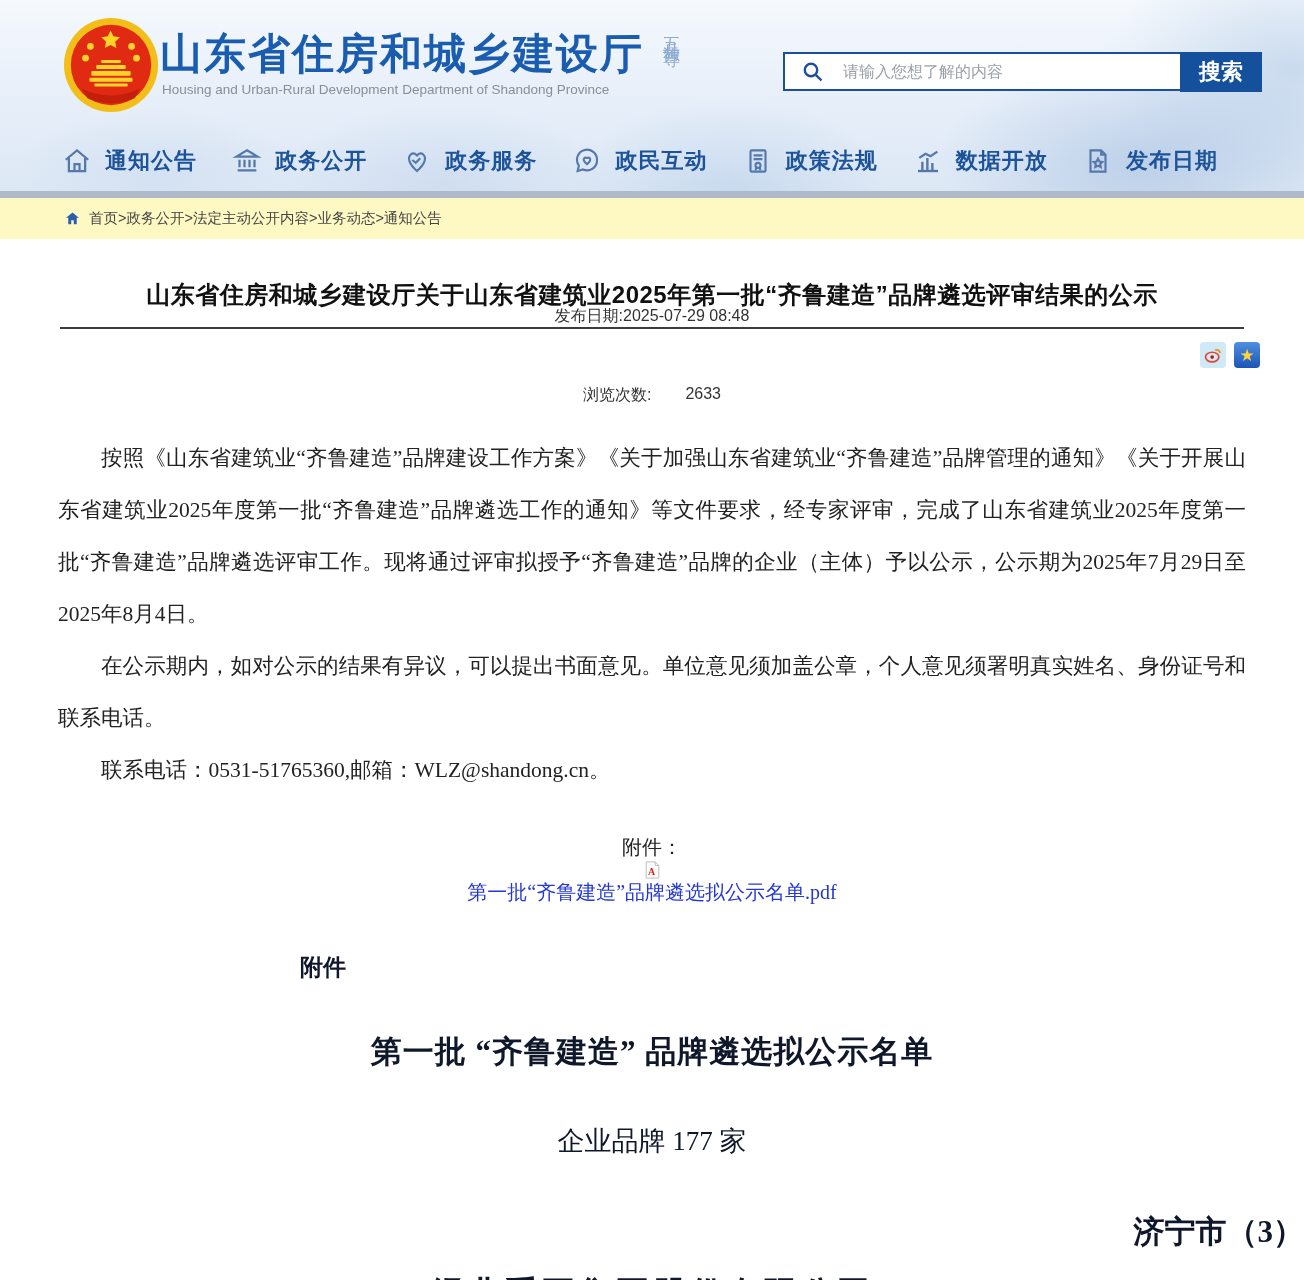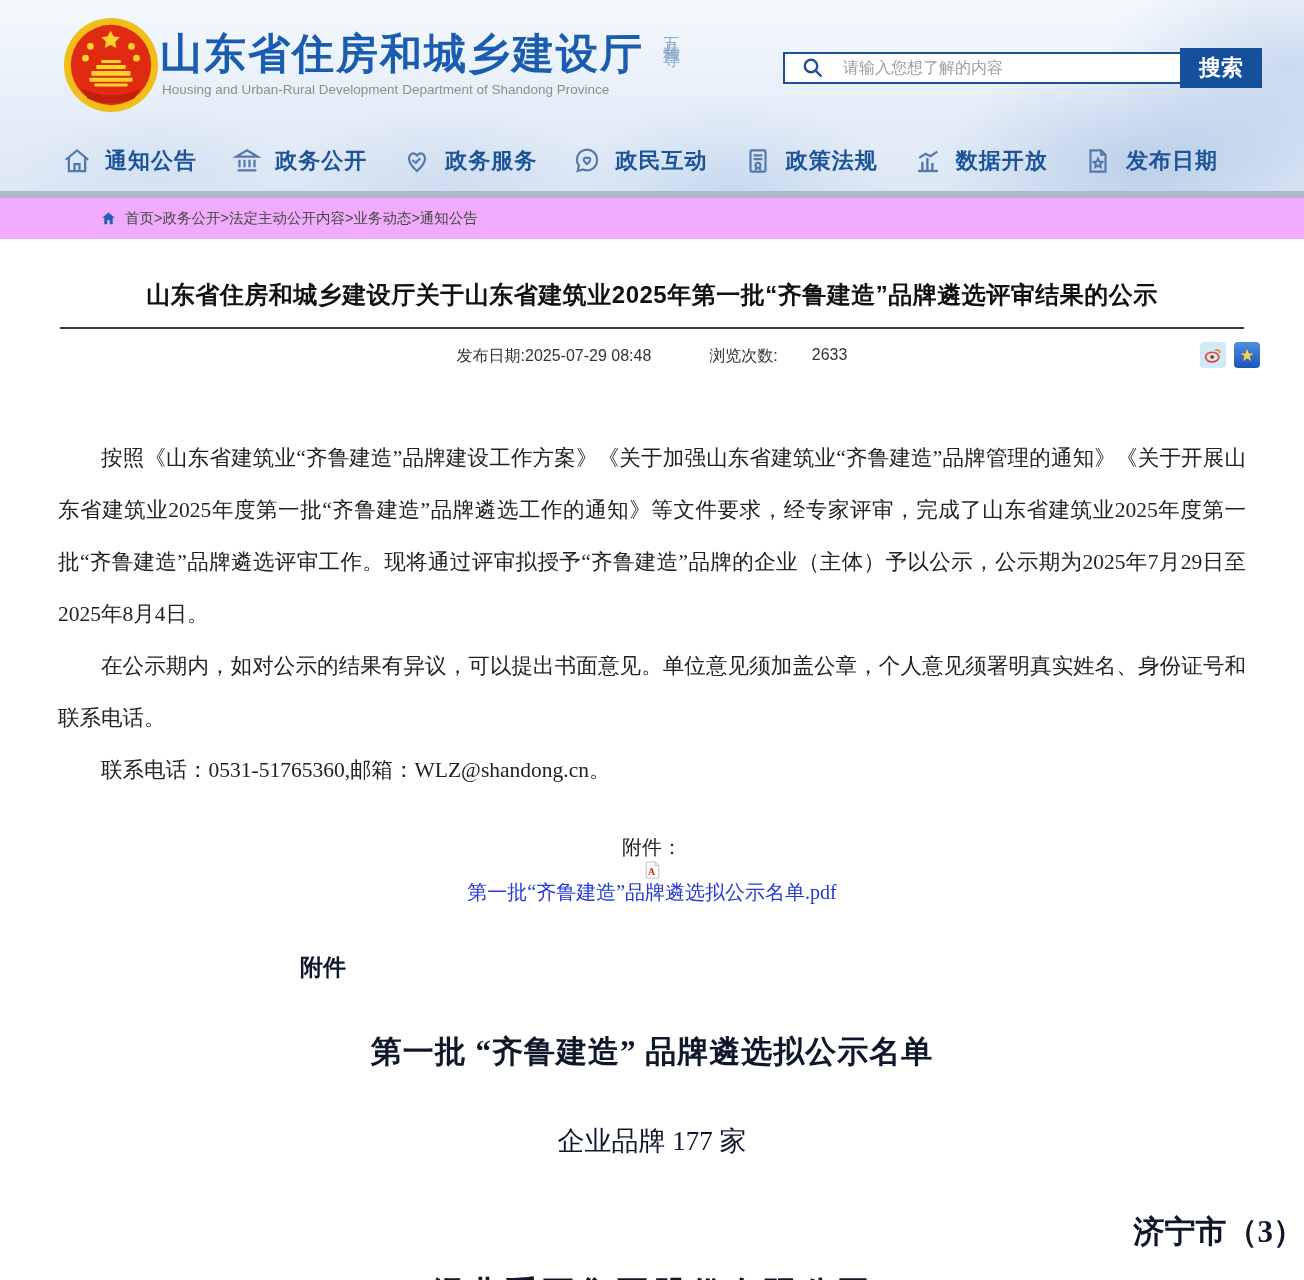--- a/index.html
+++ b/index.html
@@ -17,49 +17,49 @@
       radial-gradient(ellipse 200px 90px at 12% 90%, rgba(190,210,235,.35), transparent 70%),
       linear-gradient(180deg,#f5f9fd 0%, #e6eef9 55%, #dde8f5 100%);
   }
   .emblem{ position:absolute; left:62px; top:16px; width:98px; height:98px; }
   .site-title{ position:absolute; left:160px; top:26px; font-size:42px; font-weight:bold;
                color:#1a5cb0; letter-spacing:2px; }
   .site-subtitle{ position:absolute; left:162px; top:82px; font-size:13.5px; color:#8a8f96; }
   .deco-text{ position:absolute; left:660px; top:24px; writing-mode:vertical-rl;
               font-family:"Liberation Serif",serif; font-size:17px; letter-spacing:4px;
               color:#6f93c2; opacity:.75; }
-  .search-bar{ position:absolute; top:52px; right:42px; width:479px; height:32px;
+  .search-bar{ position:absolute; top:52px; right:42px; width:479px; height:39px;
                background:#fff; border:2px solid #1a4f9c; display:flex; align-items:center; }
   .search-bar .mag{ margin-left:16px; flex:0 0 auto; display:flex; }
   .search-bar input{ flex:1; border:none; outline:none; font-size:16px; color:#333;
                      padding:0 10px 0 18px; background:transparent; }
   .search-bar input::placeholder{ color:#9aa0a8; }
   .search-btn{ flex:0 0 82px; height:40px; margin:-2px -2px -2px 8px; border:none;
                background:#15509c; color:#fff; font-size:22px; font-weight:bold; cursor:pointer; }
   .main-nav{ position:absolute; left:0; bottom:6px; width:1304px; height:48px;
              display:flex; align-items:center; justify-content:space-between;
              padding:0 86px 0 62px; }
   .nav-item{ display:flex; align-items:center; gap:13px; text-decoration:none; cursor:pointer; }
   .nav-item .lbl{ font-size:22px; font-weight:bold; color:#1c5399; letter-spacing:1px; }
   .nav-ic{ display:flex; }
 
   
   .divider-bar{ width:1304px; height:7px; background:#b0b9c9; }
-  .breadcrumb-bar{ width:1304px; height:41px; background:#f0abfc;
-                   display:flex; align-items:center; padding-left:100px; gap:8px; }
+  .breadcrumb-bar{ width:1304px; height:41px; background:#fef9c3;
+                   display:flex; align-items:center; padding-left:64px; gap:8px; }
   .breadcrumb-bar .trail{ font-size:14.5px; color:#454545; }
 
   
   .content{ position:relative; width:1304px; background:#fff; }
   .article-title{ margin-top:40px; text-align:center; font-size:24px; font-weight:bold;
                   color:#111; letter-spacing:.5px; }
   .title-rule{ margin:16px 60px 0 60px; border:none; border-top:2px solid #3c3c3c; }
   .meta-line{ position:relative; margin-top:13px; height:28px; display:flex;
               justify-content:center; align-items:center; gap:58px;
-              font-size:16px; color:#333; }
+              font-size:16px; color:#333;flex-direction:column; }
   .views-group{ display:flex; gap:34px; }
   .share-icons{ position:absolute; right:44px; top:0; display:flex; gap:8px; }
   .share-icon{ width:26px; height:26px; border-radius:4px; display:flex;
                align-items:center; justify-content:center; cursor:pointer; }
   .weibo{ background:#cfe9f6; }
   .qzone{ background:linear-gradient(180deg,#4f8fe0,#1b55b8); color:#ffd23e;
           font-size:17px; line-height:1; }
 
   .body-text{ margin:62px 58px 0 58px; font-family:"Liberation Serif","DejaVu Serif",serif;
               font-size:21.5px; color:#222; line-height:52px; text-align:justify; }

